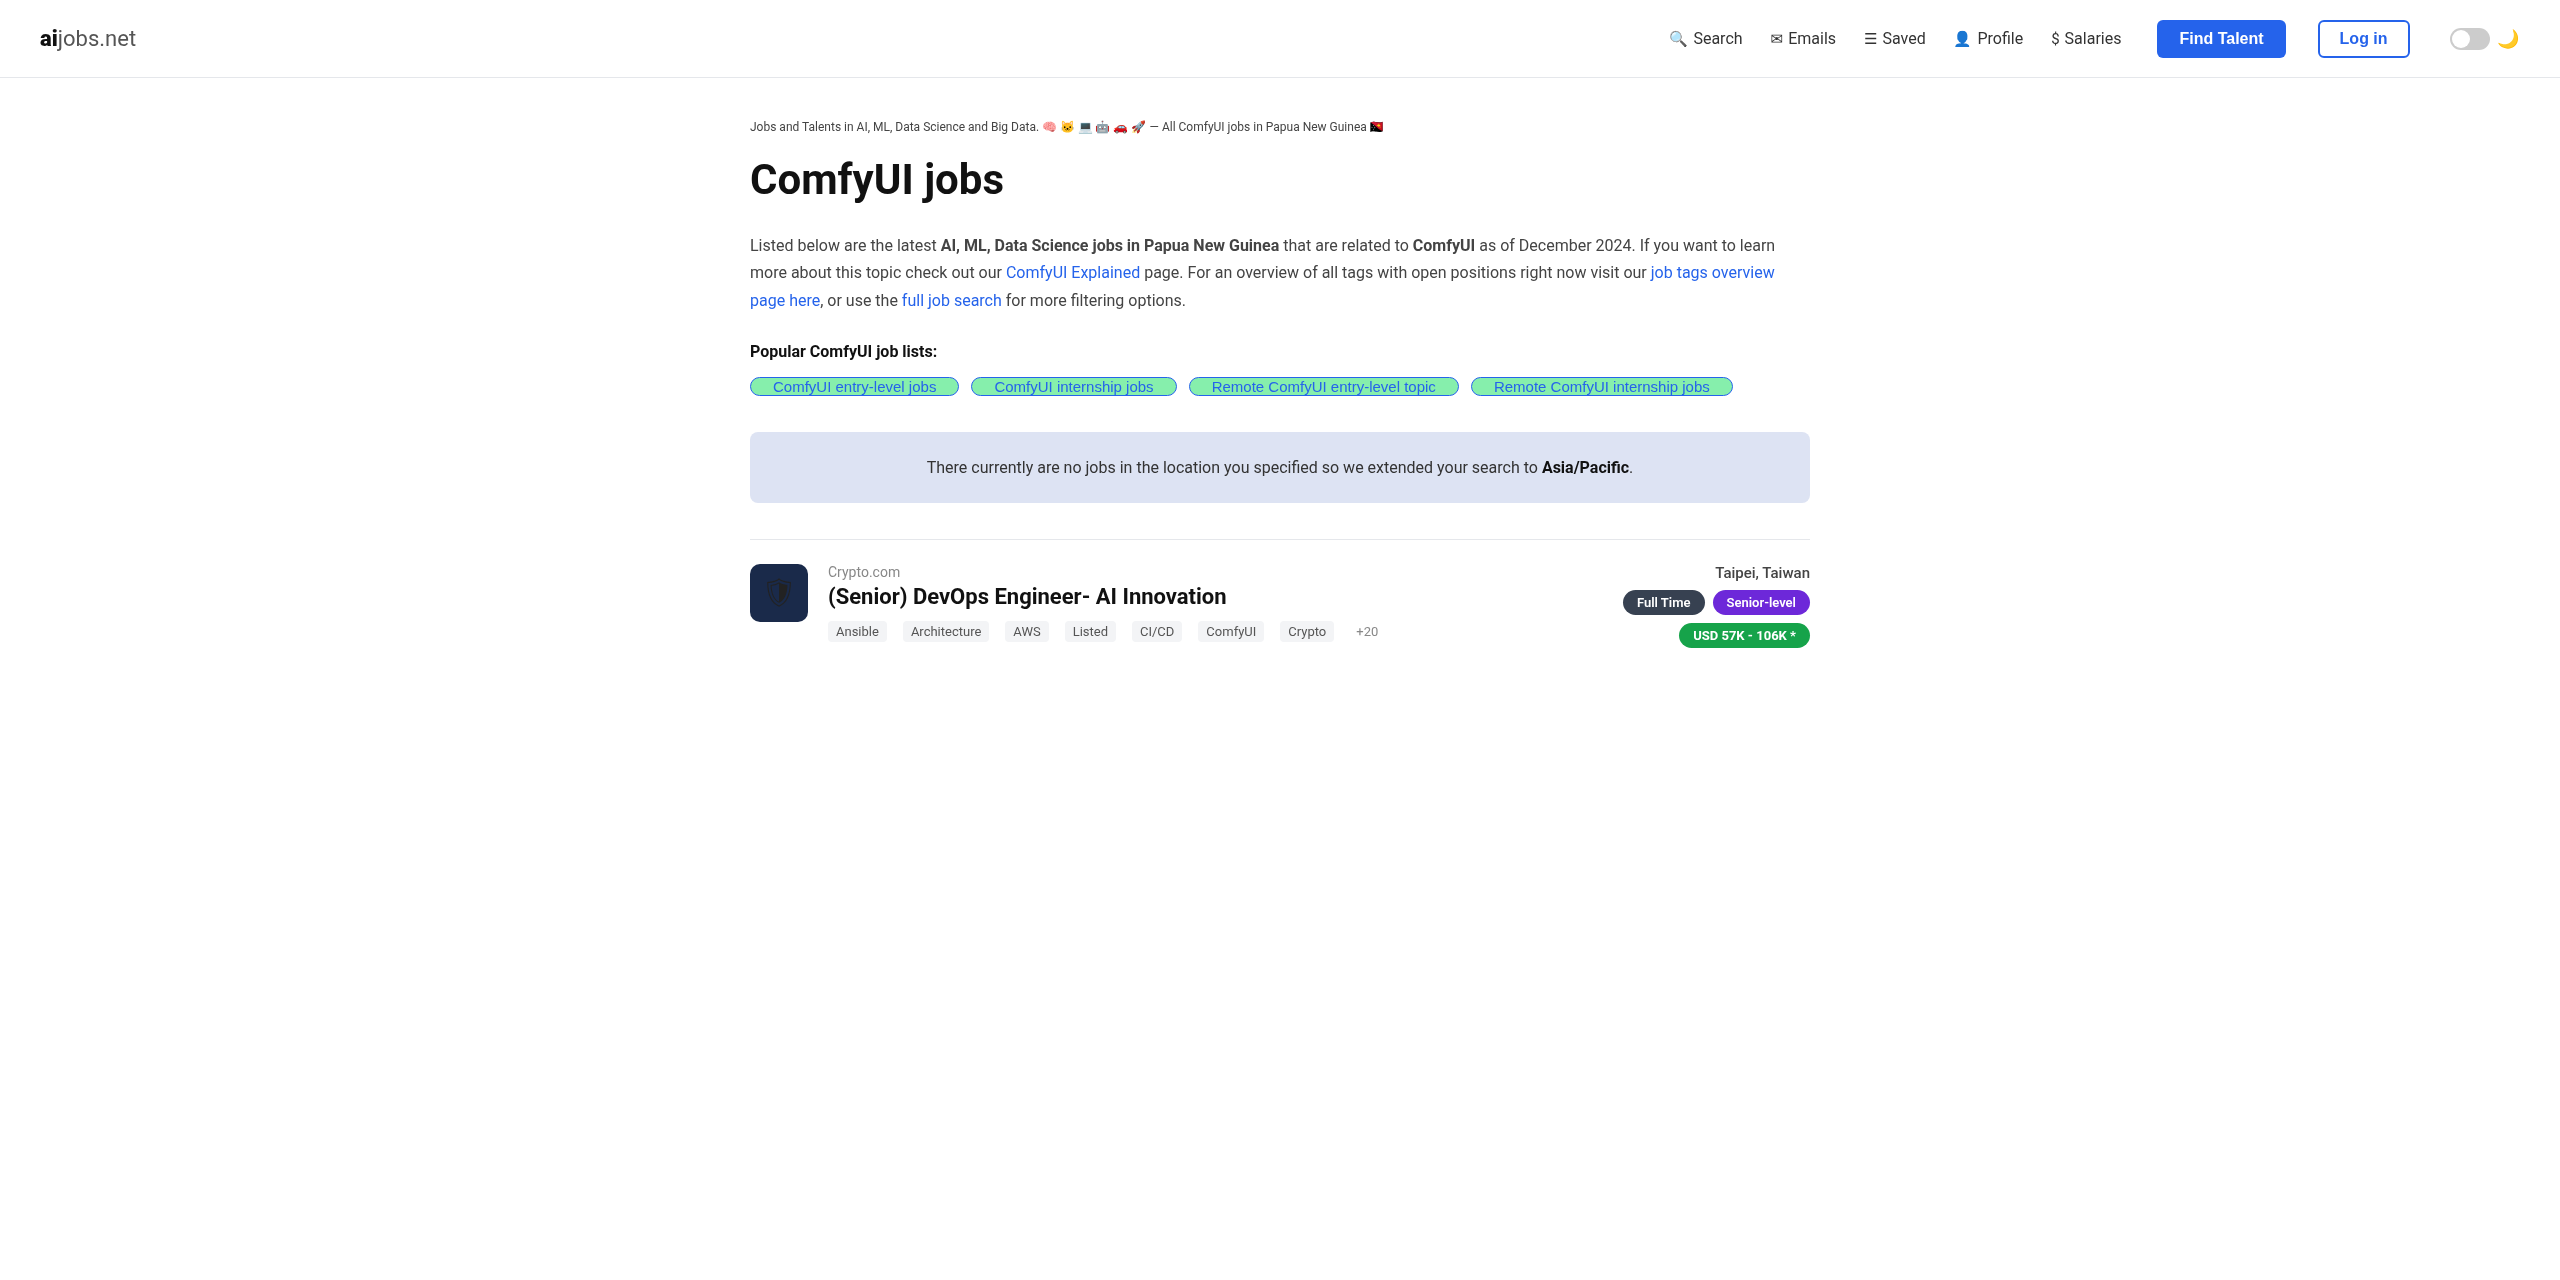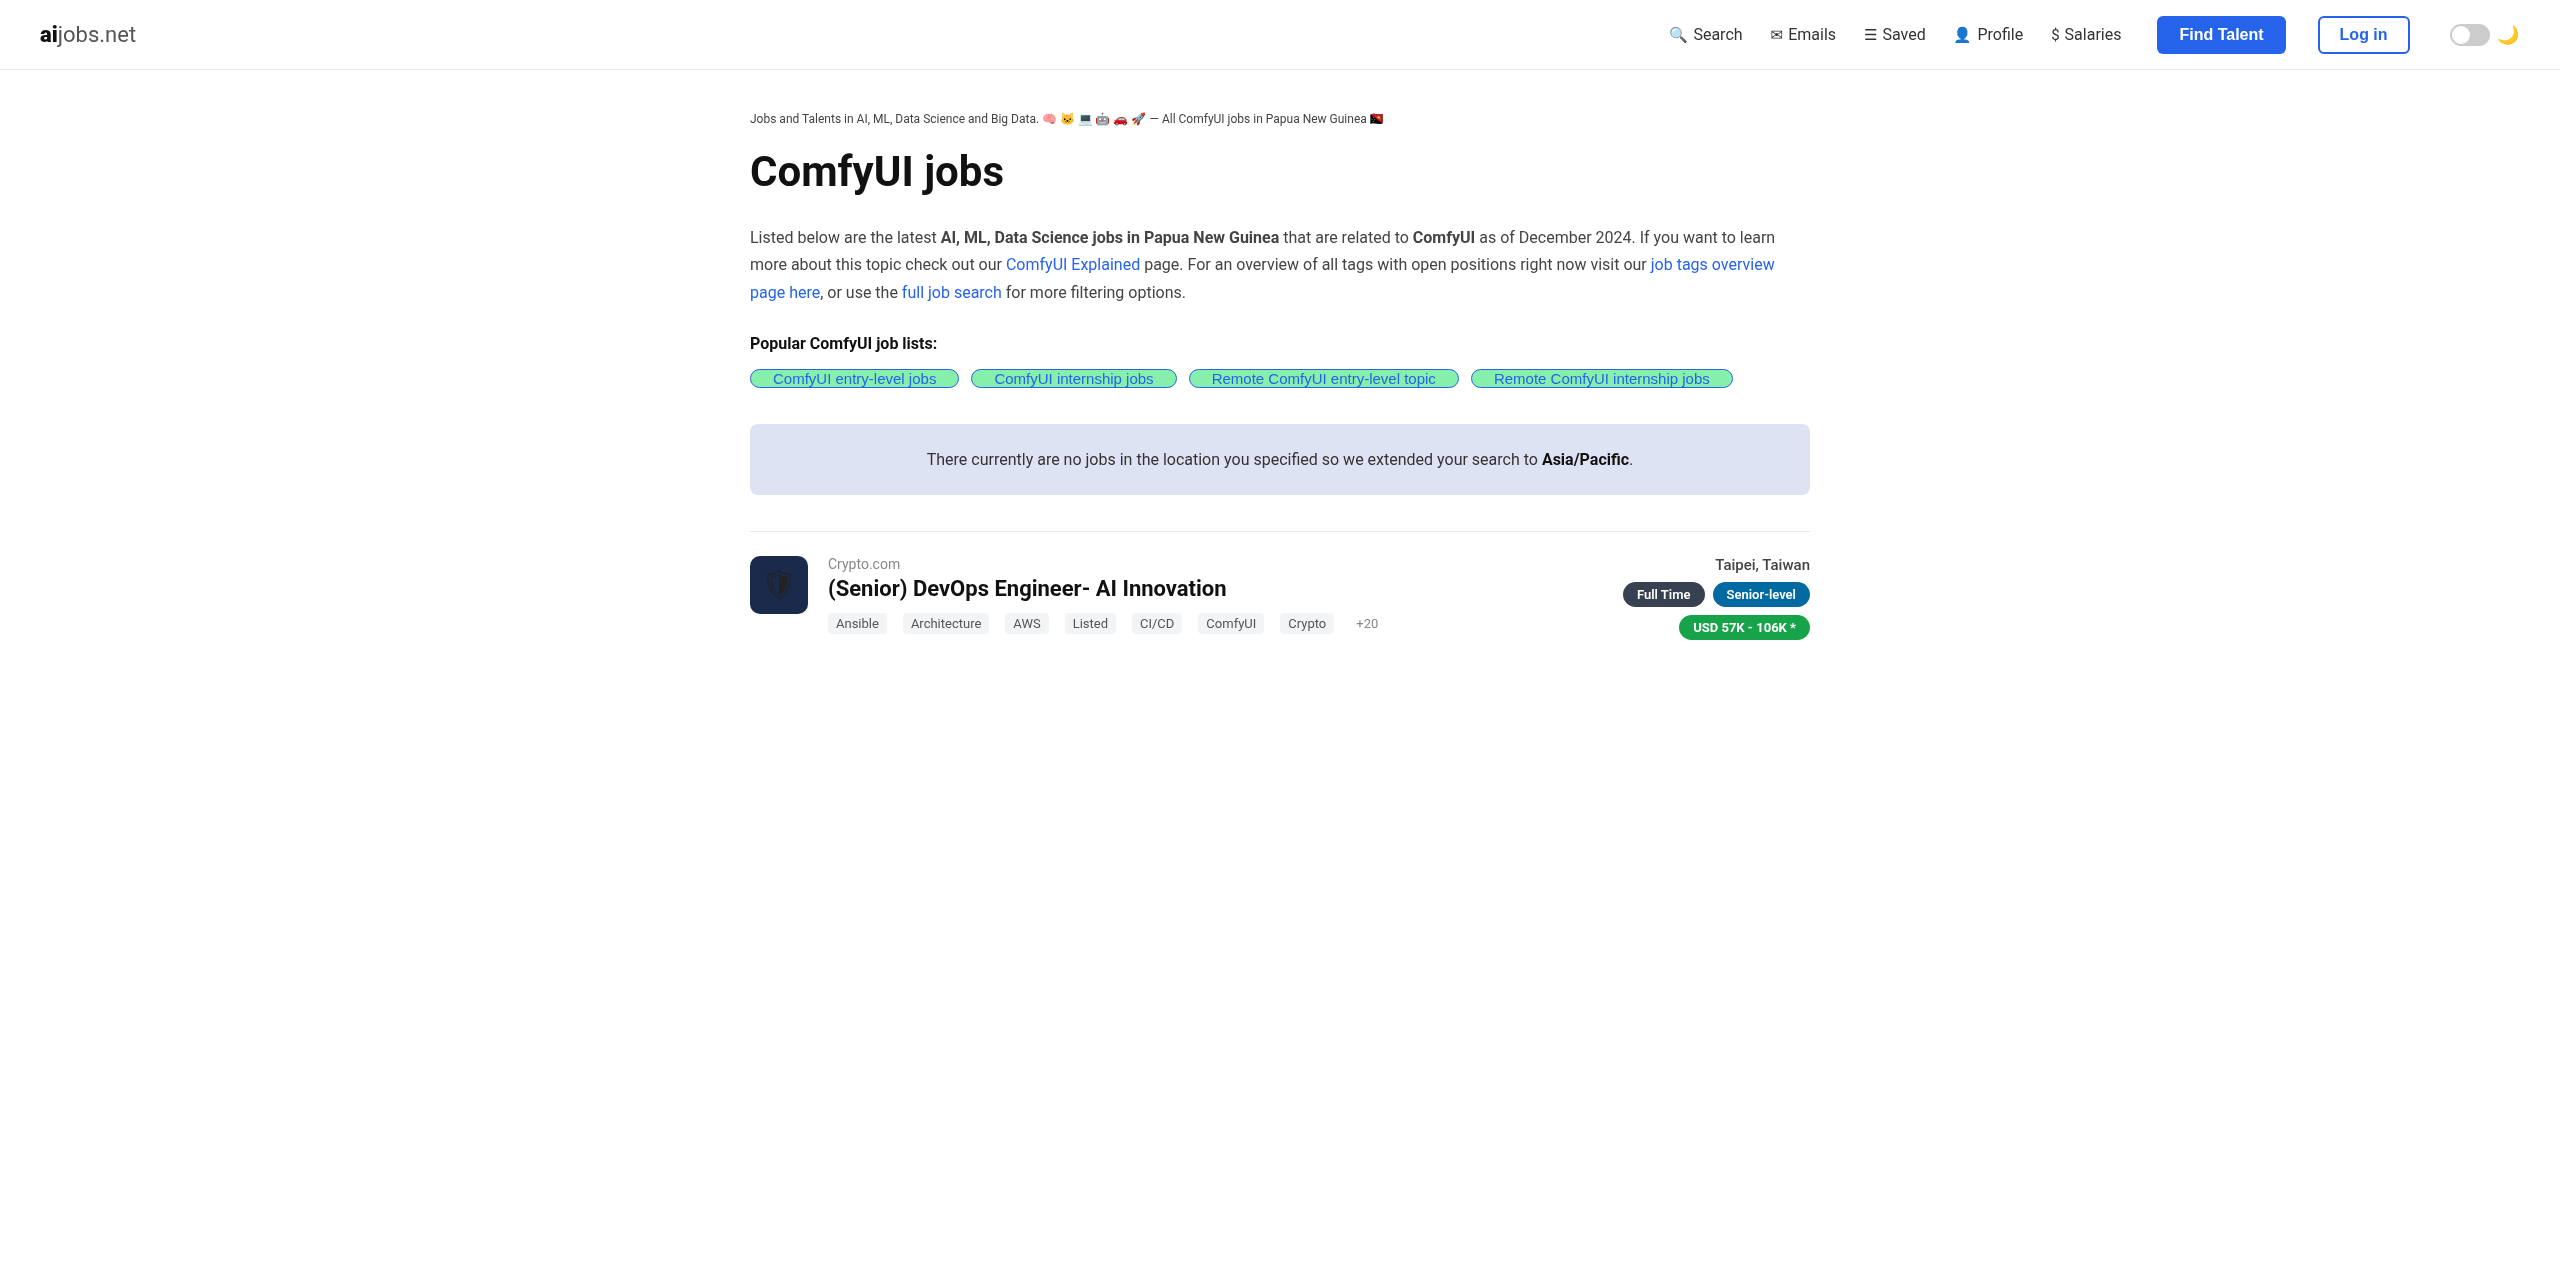--- a/index.html
+++ b/index.html
@@ -3,21 +3,21 @@
   <meta charset="utf-8">
   <style>
     * { box-sizing: border-box; margin: 0; padding: 0; }
     body { font-family: -apple-system, BlinkMacSystemFont, 'Segoe UI', Roboto, sans-serif; background: #fff; color: #222; font-size: 16px; }
 
     
     .header {
       display: flex;
       align-items: center;
       padding: 0 40px;
-      height: 70px;
+      height: 78px;
       border-bottom: 1px solid #e5e7eb;
       background: #fff;
     }
     .logo {
       font-size: 22px;
       font-weight: 700;
       color: #111;
       margin-right: auto;
       text-decoration: none;
     }
@@ -211,21 +211,21 @@
       display: flex;
       gap: 8px;
     }
     .badge {
       border-radius: 20px;
       padding: 5px 14px;
       font-size: 13px;
       font-weight: 600;
     }
     .badge-fulltime { background: #374151; color: #fff; }
-    .badge-senior { background: #0369a1; color: #fff; }
+    .badge-senior { background: #6d28d9; color: #fff; }
     .badge-salary {
       background: #16a34a;
       color: #fff;
       border-radius: 20px;
       padding: 5px 14px;
       font-size: 13px;
       font-weight: 700;
     }
   </style>
 </head>

